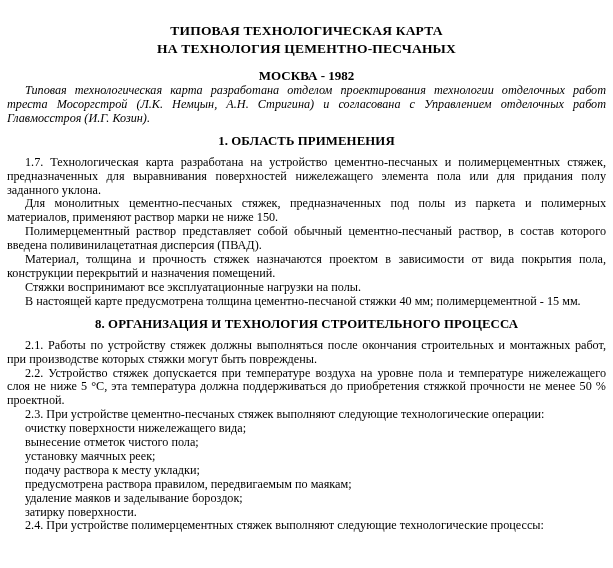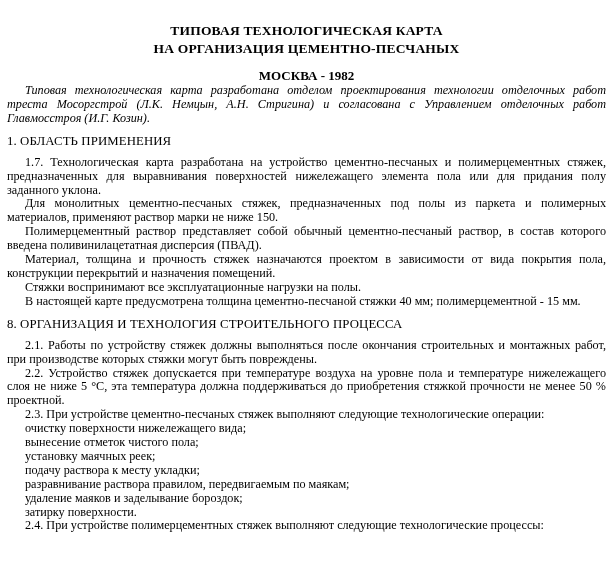--- a/index.html
+++ b/index.html
@@ -36,35 +36,35 @@
     font-style: italic;
   }
   p.para {
     margin: 0;
     font-size: 12.2px;
     line-height: 13.9px;
     text-align: justify;
     text-indent: 18px;
   }
   h2.section-heading {
-    text-align: left;
+    text-align: center;
     font-size: 12.8px;
-    font-weight: normal;
+    font-weight: bold;
     margin: 8px 0 7px 0;
     letter-spacing: 0.1px;
   }
 </style>
 </head>
 <body>
 
 <div class="page">
 
   <div class="doc-title">
     <div>ТИПОВАЯ ТЕХНОЛОГИЧЕСКАЯ КАРТА</div>
-    <div>НА ОРГАНИЗАЦИЯ ЦЕМЕНТНО-ПЕСЧАНЫХ</div>
+    <div>НА ТЕХНОЛОГИЯ ЦЕМЕНТНО-ПЕСЧАНЫХ</div>
   </div>
 
   <div class="place-year">МОСКВА - 1982</div>
 
   <p class="para intro">Типовая технологическая карта разработана отделом проектирования технологии отделочных работ треста Мосоргстрой (Л.К. Немцын, А.Н. Стригина) и согласована с Управлением отделочных работ Главмосстроя (И.Г. Козин).</p>
 
   <h2 class="section-heading">1. ОБЛАСТЬ ПРИМЕНЕНИЯ</h2>
 
   <p class="para">1.7. Технологическая карта разработана на устройство цементно-песчаных и полимерцементных стяжек, предназначенных для выравнивания поверхностей нижележащего элемента пола или для придания полу заданного уклона.</p>
   <p class="para">Для монолитных цементно-песчаных стяжек, предназначенных под полы из паркета и полимерных материалов, применяют раствор марки не ниже 150.</p>
@@ -75,18 +75,18 @@
 
   <h2 class="section-heading">8. ОРГАНИЗАЦИЯ И ТЕХНОЛОГИЯ СТРОИТЕЛЬНОГО ПРОЦЕССА</h2>
 
   <p class="para">2.1. Работы по устройству стяжек должны выполняться после окончания строительных и монтажных работ, при производстве которых стяжки могут быть повреждены.</p>
   <p class="para">2.2. Устройство стяжек допускается при температуре воздуха на уровне пола и температуре нижележащего слоя не ниже 5 °С, эта температура должна поддерживаться до приобретения стяжкой прочности не менее 50 % проектной.</p>
   <p class="para">2.3. При устройстве цементно-песчаных стяжек выполняют следующие технологические операции:</p>
   <p class="para">очистку поверхности нижележащего вида;</p>
   <p class="para">вынесение отметок чистого пола;</p>
   <p class="para">установку маячных реек;</p>
   <p class="para">подачу раствора к месту укладки;</p>
-  <p class="para">разравнивание раствора правилом, передвигаемым по маякам;</p>
+  <p class="para">предусмотрена раствора правилом, передвигаемым по маякам;</p>
   <p class="para">удаление маяков и заделывание бороздок;</p>
   <p class="para">затирку поверхности.</p>
   <p class="para">2.4. При устройстве полимерцементных стяжек выполняют следующие технологические процессы:</p>
 
 </div>
 
 </body></html>

